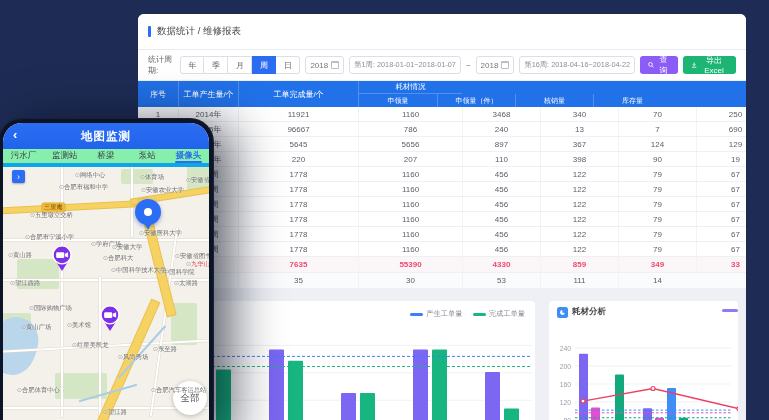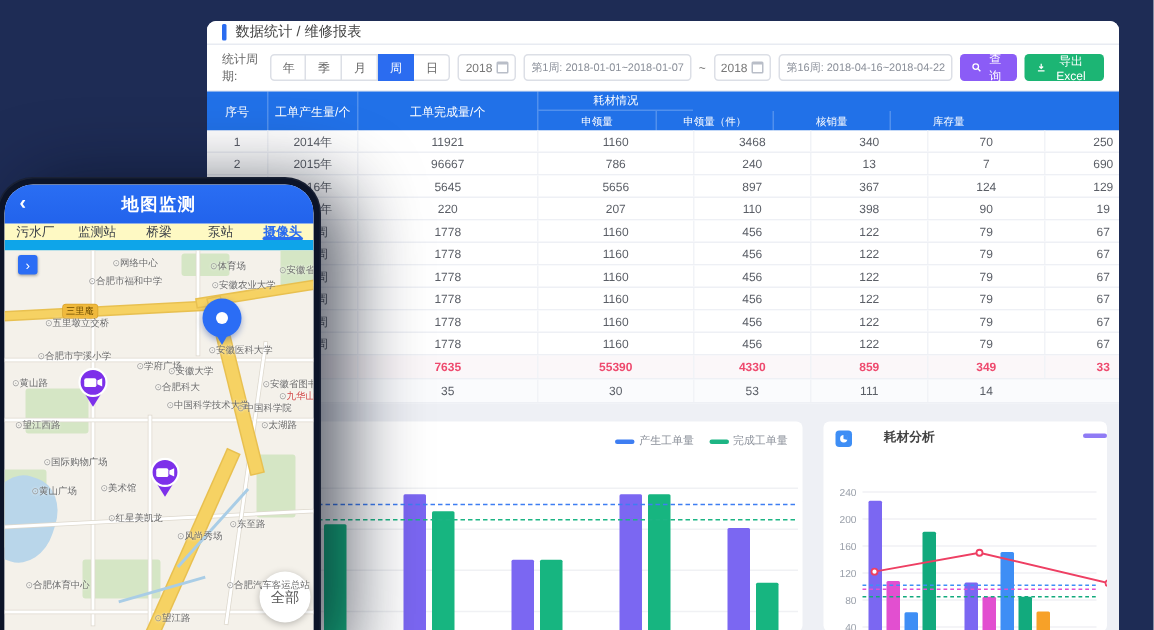--- a/index.html
+++ b/index.html
@@ -2,21 +2,21 @@
 <html><head>
 <meta charset="utf-8">
 <style>
   * { margin:0; padding:0; box-sizing:border-box; font-family:"Liberation Sans", sans-serif; }
   html,body { width:769px; height:420px; overflow:hidden; }
   body { background:#1e2c55; position:relative; }
 
   
   .panel { position:absolute; left:138px; top:14px; width:608px; height:406px;
            background:#eef0f5; border-radius:6px 6px 0 0; overflow:hidden; }
-  .crumbbar { height:16px; background:#fff; display:flex; align-items:center;
+  .crumbbar { height:36px; background:#fff; display:flex; align-items:center;
               padding:0 10px; border-bottom:1px solid #e8ebf2; }
   .crumb-accent { width:3px; height:11px; background:#2b6cf0; margin-right:6px; border-radius:1px; }
   .crumb-text { font-size:9.5px; color:#444; }
 
   .filterbar { height:30px; background:#fff; display:flex; align-items:center;
                padding:0 10px; gap:5px; font-size:8px; color:#666; }
   .seg { display:flex; }
   .seg button { width:24px; height:18px; background:#fff; border:1px solid #dcdfe6;
                 border-left:none; font-size:8px; color:#666; cursor:pointer; }
   .seg button:first-child { border-left:1px solid #dcdfe6; border-radius:3px 0 0 3px; }
@@ -56,38 +56,38 @@
                 grid-template-columns:100px 120px 104px 78px 78px 78px 78px; }
 
   
   .charts { display:flex; gap:14px; margin:12px 8px 0 8px; }
   .card { background:#fff; border-radius:4px; overflow:hidden; }
   .card-left { width:412px; height:140px; position:relative; }
   .card-right { width:200px; height:140px; position:relative; }
   .legend { position:absolute; top:8px; right:10px; display:flex; gap:10px; align-items:center; }
   .legend .item { display:flex; align-items:center; gap:3px; font-size:7.3px; color:#8a8f99; }
   .legend .swatch { width:13px; height:3px; border-radius:2px; }
-  .card-title { display:flex; align-items:center; gap:21px; padding:5px 0 0 8px;
+  .card-title { display:flex; align-items:center; gap:4px; padding:5px 0 0 8px;
                 font-size:8.5px; color:#444; font-weight:bold; }
   .pie-ico { width:11px; height:11px; border-radius:2.5px; background:#3e8ef5;
              display:flex; align-items:center; justify-content:center; }
   .legend-cut { position:absolute; top:8px; right:0; width:16px; height:3px;
                 border-radius:2px; background:#8f7bf5; }
 
   
   .phone { position:absolute; left:-2px; top:118px; width:216px; height:320px;
            background:#0c1428; border-radius:24px 24px 0 0; padding:5px 5px 0 5px;
            box-shadow:18px 6px 50px rgba(5,10,28,.65), 0 0 0 1px rgba(255,255,255,.06) inset; z-index:5; }
   .screen { width:206px; height:315px; border-radius:19px 19px 0 0; overflow:hidden;
             display:flex; flex-direction:column; background:#fff; }
   .p-header { height:26px; background:linear-gradient(180deg,#2a6ef3,#2263ec); position:relative;
               display:flex; align-items:center; justify-content:center; }
   .p-back { position:absolute; left:10px; top:4px; color:#fff; font-size:13px; font-weight:bold; cursor:pointer; }
   .p-title { color:#fff; font-size:11.5px; font-weight:bold; letter-spacing:1px; }
-  .p-tabs { height:18px; background:#fef9c3; display:flex; border-bottom:7px solid #0ea5e9;text-align:center; }
+  .p-tabs { height:18px; background:#86efac; display:flex; border-bottom:4px solid #0ea5e9;text-align:center; }
   .p-tab { flex:1; display:flex; align-items:center; justify-content:center; font-size:8.5px;
            color:#3a3f47; position:relative; cursor:pointer; }
   .p-tab.active { color:#2b6cf0; font-weight:bold; }
   .p-tab.active::after { content:""; position:absolute; bottom:0; left:18%; width:64%;
                          height:2px; background:#2b6cf0; border-radius:1px; }
   .map { flex:1; position:relative; background:#f4f1ea; overflow:hidden; }
   .patch { position:absolute; background:#d5e6c5; border-radius:2px; }
   .water { position:absolute; background:#b9d6ea; }
   .road-y { position:absolute; background:#f6d263; box-shadow:0 0 0 1px #e8c050; }
   .road-w { position:absolute; background:#ffffff; box-shadow:0 0 0 0.5px #ddd8cd; }

